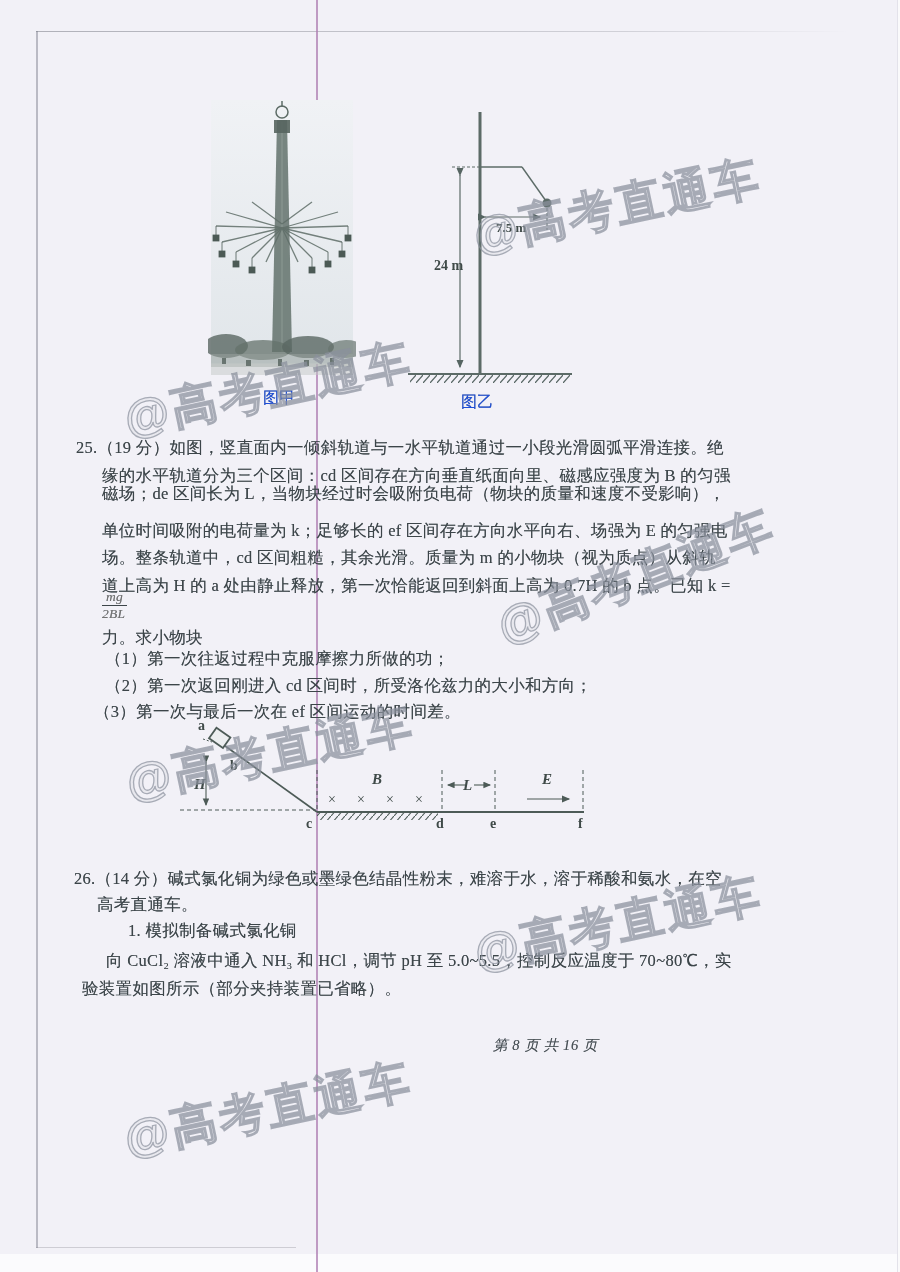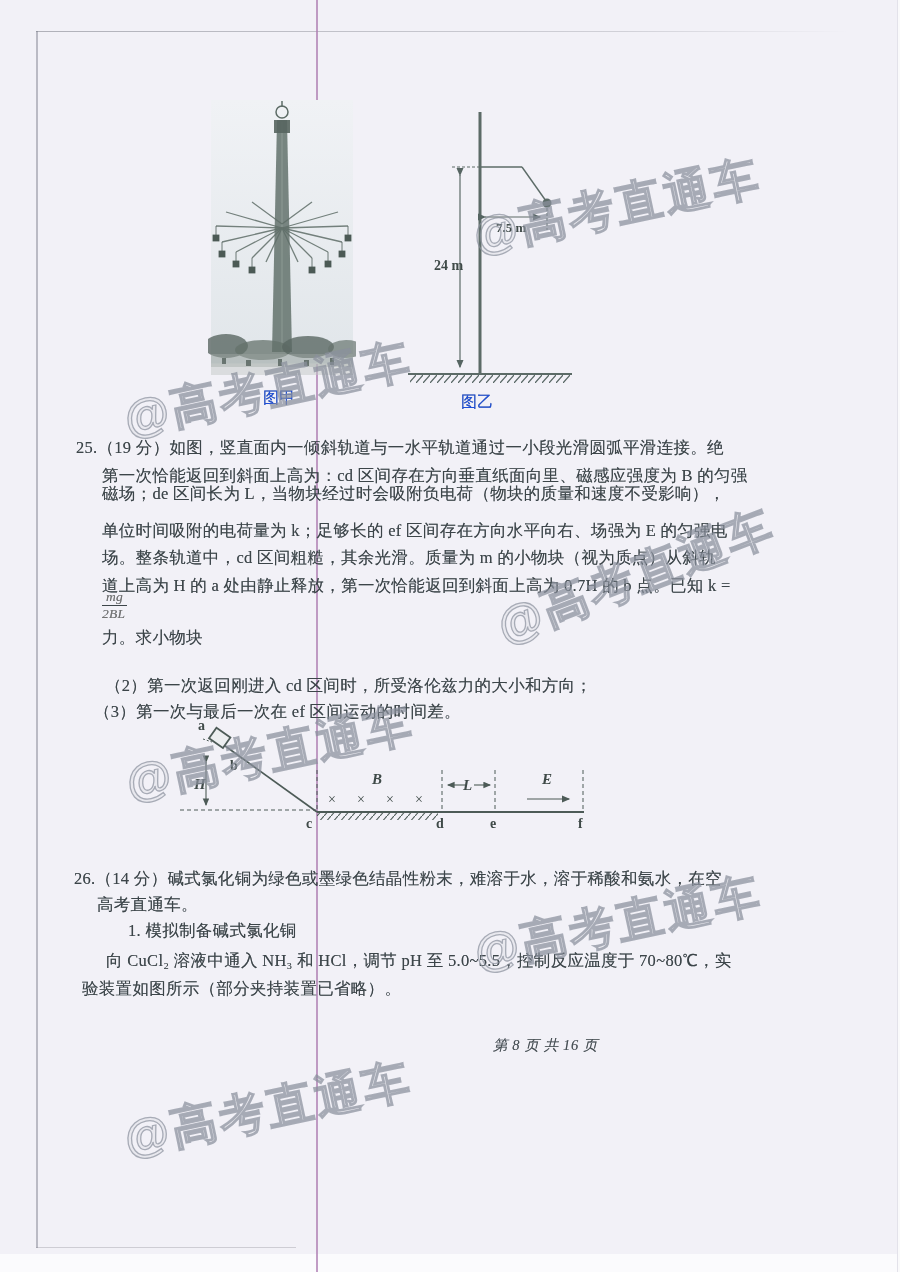--- a/index.html
+++ b/index.html
@@ -125,32 +125,33 @@
       <line x1="6" y1="271" x2="170" y2="271" stroke-width="2"></line>
     </g>
     <circle cx="145" cy="100" r="4.5" fill="#5c6b67"></circle>
     <rect x="8" y="272" width="160" height="8" fill="url(#hatchY)"></rect>
     <text x="32" y="167" font-size="14" class="lbl-b">24 m</text>
     <text x="94" y="129" font-size="13" class="lbl-b">7.5 m</text>
   </svg>
   <div class="tl caption" style="left:461px;top:392px">图乙</div>
 
   <div class="tl" style="left:76px;top:437px">25.（19 分）如图，竖直面内一倾斜轨道与一水平轨道通过一小段光滑圆弧平滑连接。绝</div>
-  <div class="tl" style="left:102px;top:464.5px">第一次恰能返回到斜面上高为：cd 区间存在方向垂直纸面向里、磁感应强度为 B 的匀强</div>
+  <div class="tl" style="left:102px;top:464.5px">缘的水平轨道分为三个区间：cd 区间存在方向垂直纸面向里、磁感应强度为 B 的匀强</div>
   <div class="tl" style="left:102px;top:483px">磁场；de 区间长为 L，当物块经过时会吸附负电荷（物块的质量和速度不受影响），</div>
   <div class="tl" style="left:102px;top:547px">场。整条轨道中，cd 区间粗糙，其余光滑。质量为 m 的小物块（视为质点）从斜轨</div>
   <div class="tl" style="left:102px;top:519.5px">单位时间吸附的电荷量为 k；足够长的 ef 区间存在方向水平向右、场强为 E 的匀强电</div>
   <div class="tl" style="left:102px;top:574.5px">道上高为 H 的 a 处由静止释放，第一次恰能返回到斜面上高为 0.7H 的 b 点。已知 k =</div>
   <div class="tl frac-line" style="left:102px;top:590px">
     <span class="frac">
       <span class="num">mg</span>
       <span class="den">2BL</span>
     </span>
   </div>
   <div class="tl" style="left:102px;top:627px">力。求小物块</div>
+  <div class="tl" style="left:105px;top:648px">（1）第一次往返过程中克服摩擦力所做的功；</div>
   <div class="tl" style="left:105px;top:675px">（2）第一次返回刚进入 cd 区间时，所受洛伦兹力的大小和方向；</div>
   <div class="tl" style="left:94px;top:701px">（3）第一次与最后一次在 ef 区间运动的时间差。</div>
 
   <svg style="left:170px;top:712px" width="430" height="132" viewBox="0 0 430 132">
     <defs>
       <marker id="arwP" markerWidth="9" markerHeight="8" refX="6" refY="3" orient="auto">
         <path d="M0,0 L7,3 L0,6 z" fill="#4d5b57"></path>
       </marker>
       <pattern id="hatchP" width="7" height="8" patternUnits="userSpaceOnUse">
         <line x1="7" y1="0" x2="0" y2="8" stroke="#4d5b57" stroke-width="1.1"></line>

